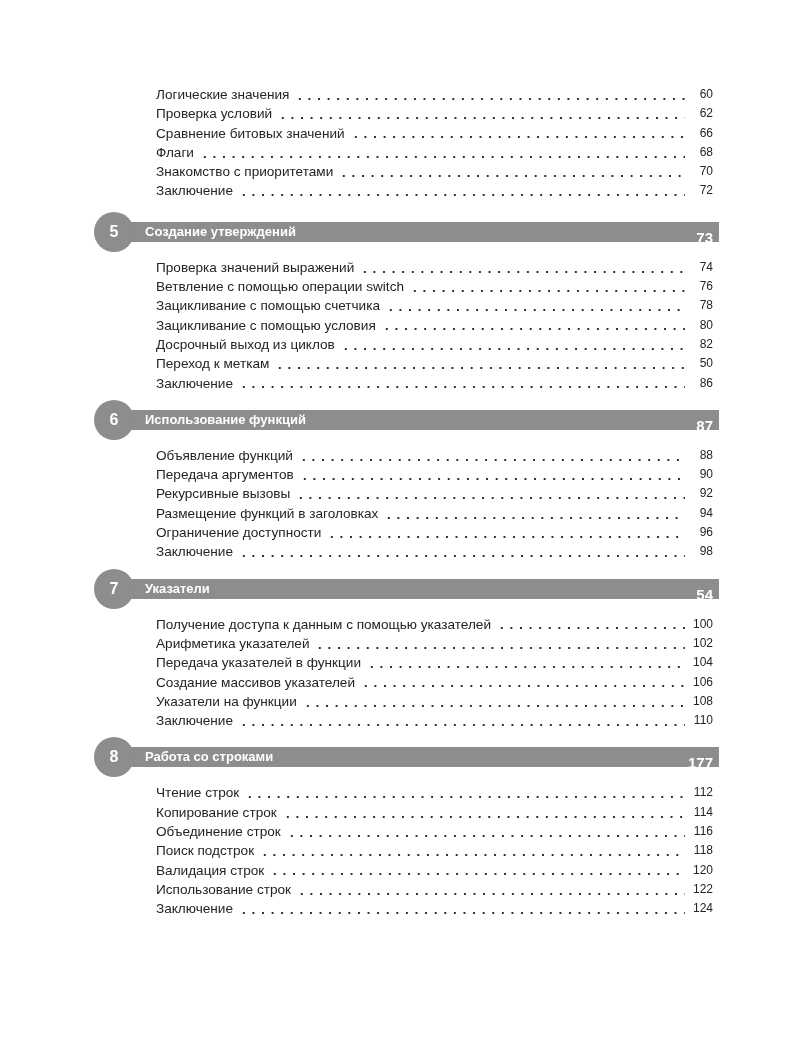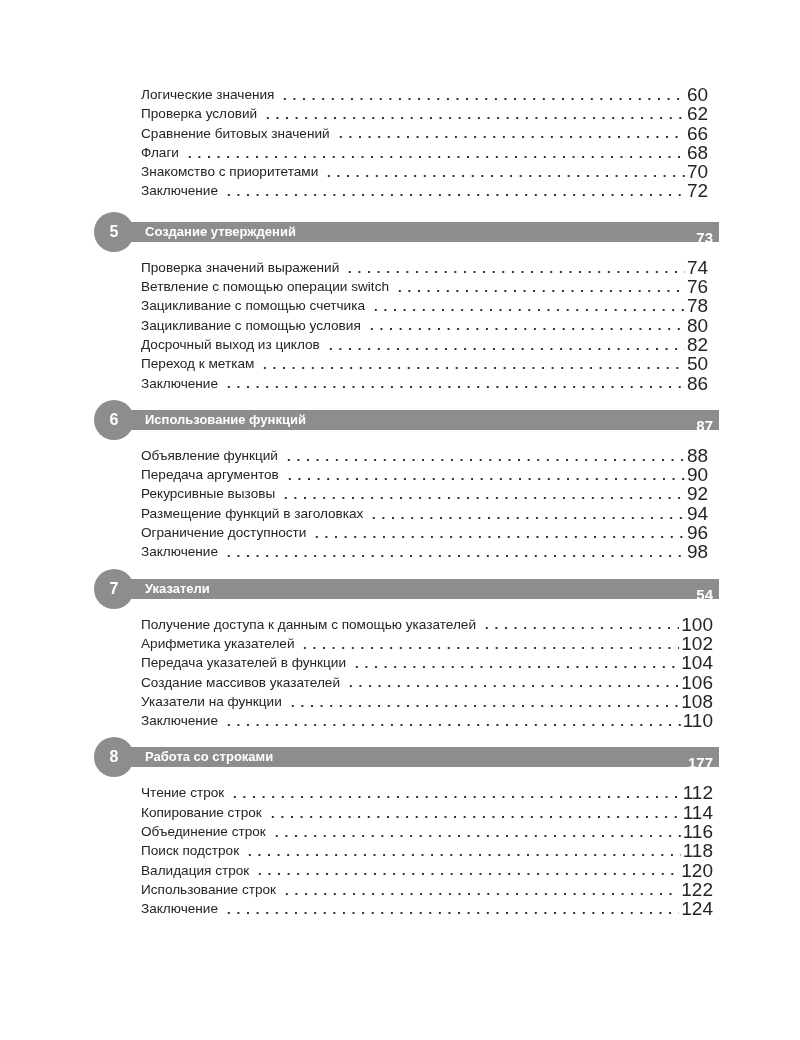--- a/index.html
+++ b/index.html
@@ -63,38 +63,39 @@
     margin-top: 12px;
   }
 
   
   .entries-list { padding: 16px 0 17px; }
   .toc-section.intro .entries-list { padding-top: 0; padding-bottom: 21px; }
   .toc-entry {
     display: flex;
     height: 19.3px;
     overflow: hidden;
+    margin-left: 15px;
   }
   .entry-title {
     font-size: 13.6px;
     line-height: 19.3px;
     white-space: nowrap;
   }
   .entry-leader {
     flex: 1;
     margin: 0 2px 0 6px;
     background-image: radial-gradient(circle, #2e2e2e 1.05px, rgba(0,0,0,0) 1.35px);
     background-size: 9.6px 4px;
     background-repeat: repeat-x;
     background-position: left calc(100% - 3.5px);
   }
   .entry-page {
     min-width: 26px;
-    text-align: left;
-    font-size: 19px;
+    text-align: right;
+    font-size: 12px;
     line-height: 19.3px;
   }
 </style>
 </head>
 <body>
 
 <div id="page">
   <div id="toc-root">
       <section class="toc-section intro">
         <div class="entries-list">

